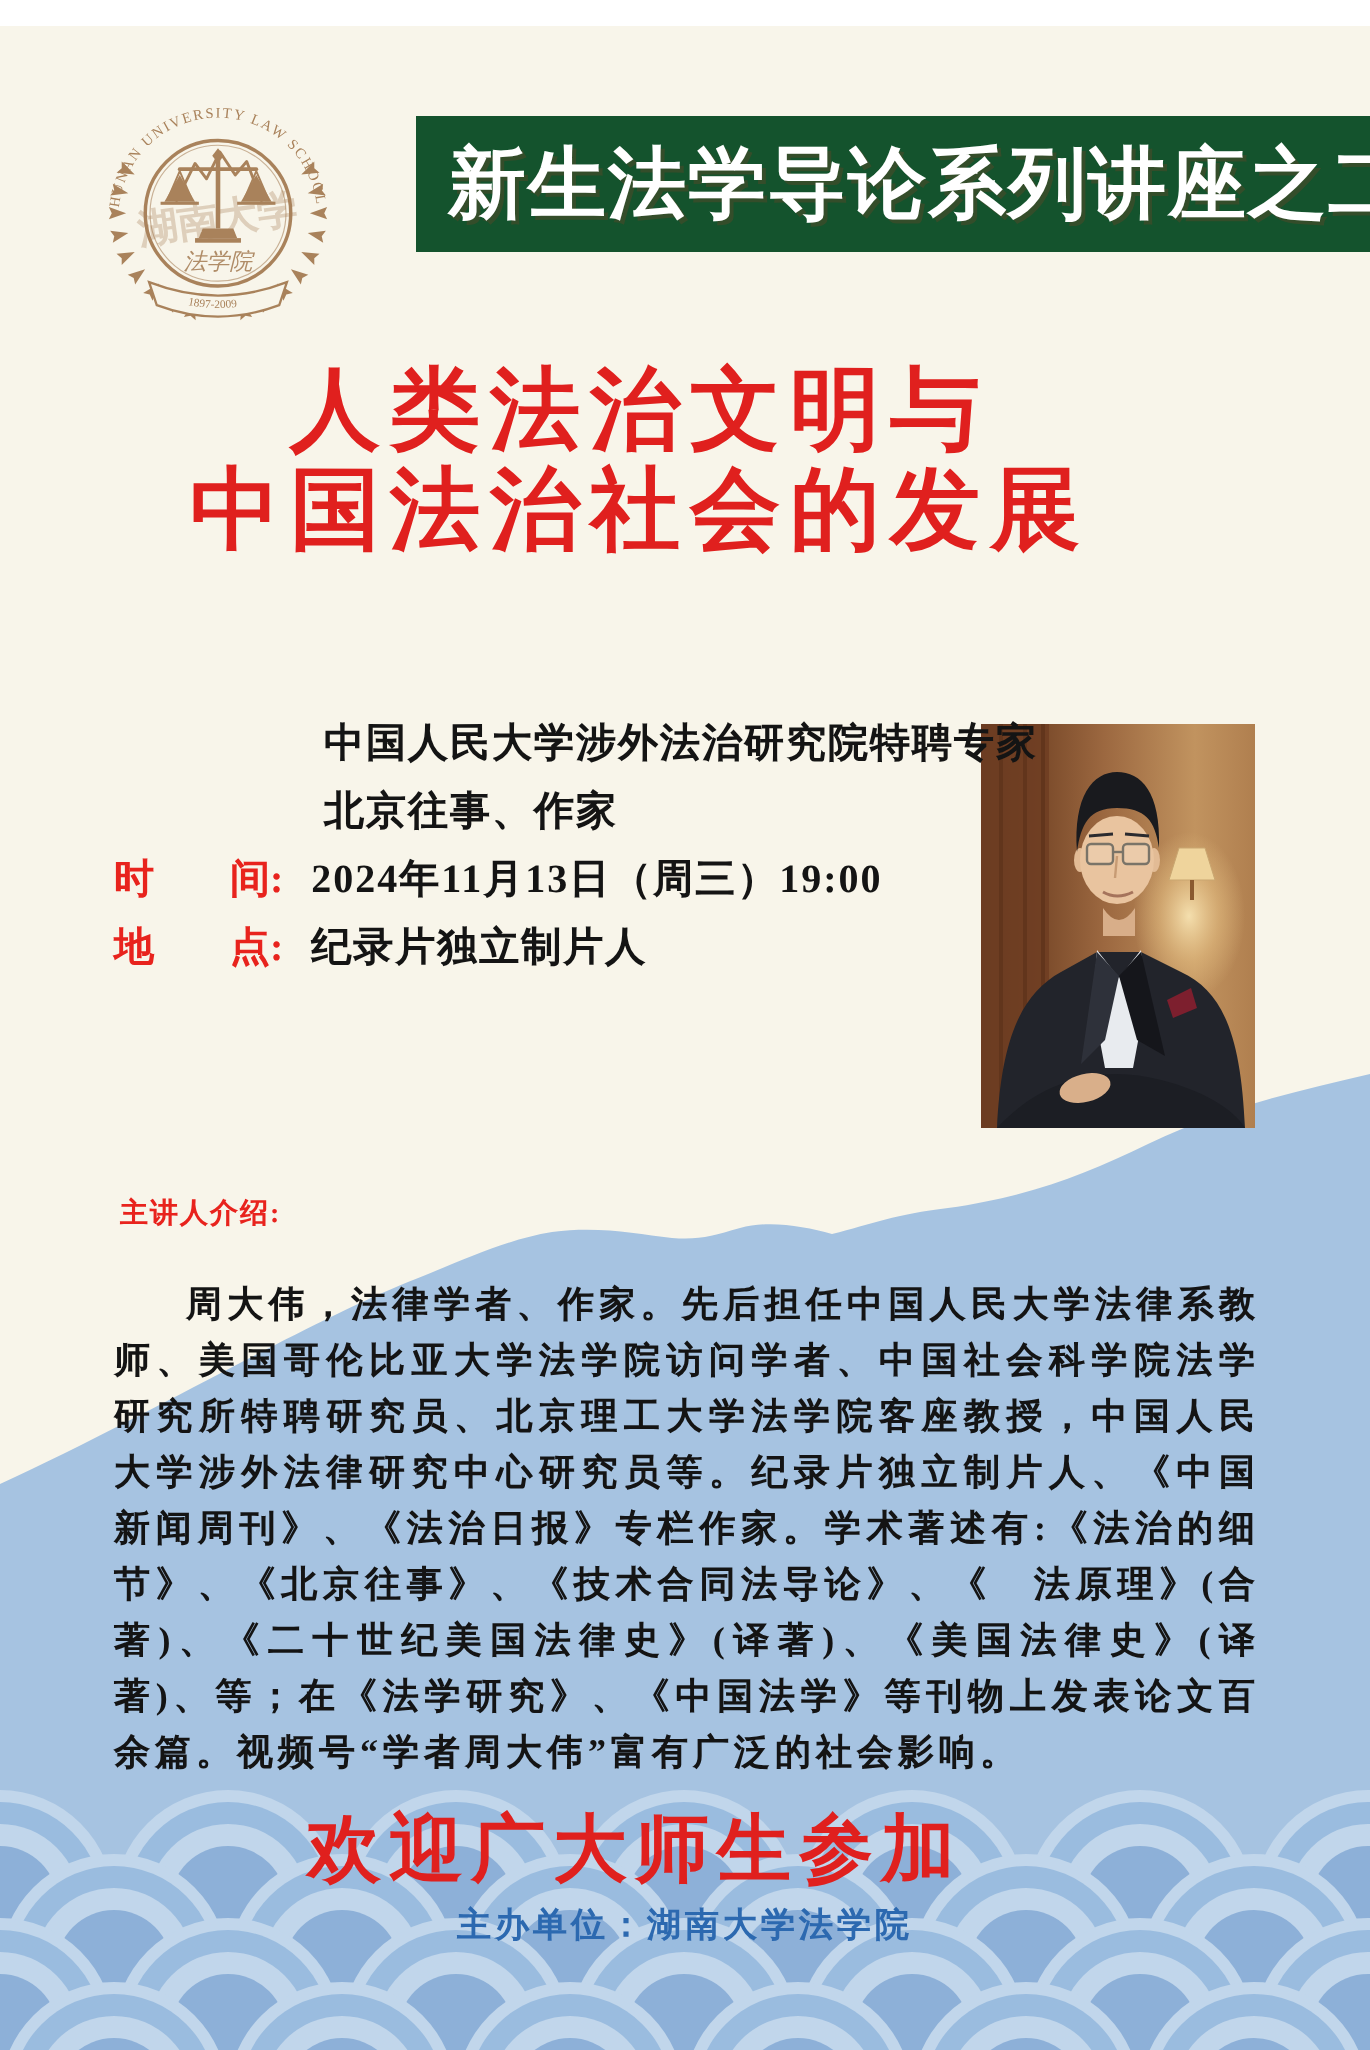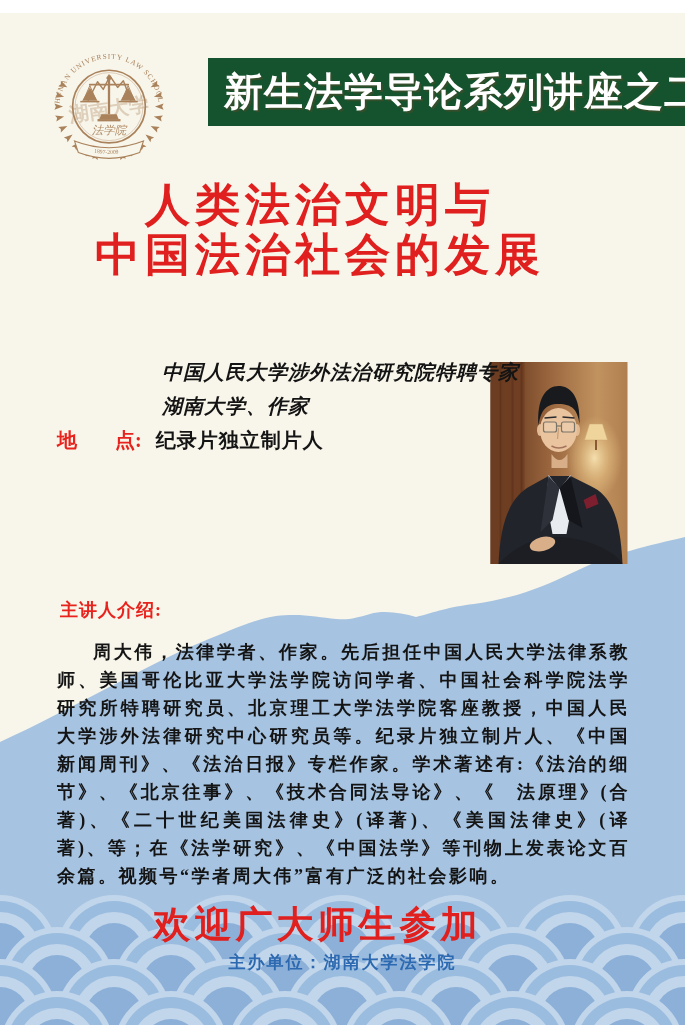--- a/index.html
+++ b/index.html
@@ -16,23 +16,23 @@
           text-shadow:2px 2px 0 rgba(90,70,40,.45);}
   
   .main-title{left:0;top:180px;width:640px;text-align:center;color:#e0201e;font-weight:700;
           font-size:45px;line-height:50px;letter-spacing:5px;z-index:3;}
   
   .details{left:57px;top:355px;width:440px;z-index:3;font-size:20px;font-weight:700;color:#141414;}
   .drow{height:34px;line-height:34px;white-space:nowrap;}
   .dlab{display:inline-block;width:78px;color:#e8231d;text-align:justify;text-align-last:justify;}
   .dcolon{color:#e8231d;margin:0 2px 0 0;}
   .dval{margin-left:12px;letter-spacing:1px;}
-  .cont{padding-left:93px;font-style:italic;}
-  
-  .intro-heading{left:60px;top:598px;color:#e8231d;font-size:18px;font-weight:700;z-index:3;letter-spacing:1px;}
+  .cont{padding-left:93px;}
+  
+  .intro-heading{left:60px;top:598px;color:#e8231d;font-size:14px;font-weight:700;z-index:3;letter-spacing:1px;}
   .intro-para{left:57px;top:638px;width:573px;z-index:3;color:#141414;font-size:18px;font-weight:700;
           line-height:28px;letter-spacing:2.5px;text-align:justify;text-align-last:left;text-indent:2em;}
   
   .photo{left:490px;top:362px;width:138px;height:202px;z-index:2;}
   
   .wave{left:0;top:0;width:685px;height:1025px;z-index:1;}
   
   .logo{left:42px;top:26px;width:134px;height:144px;z-index:3;}
   
   .welcome{left:0;top:900px;width:635px;text-align:center;color:#e0201e;font-size:37px;
@@ -247,21 +247,24 @@
 <div class="abs main-title">
   <div>人类法治文明与</div>
   <div>中国法治社会的发展</div>
 </div>
 
 <div class="abs details">
   <div class="drow cont">
     <span class="dval">中国人民大学涉外法治研究院特聘专家</span>
   </div>
   <div class="drow cont">
-    <span class="dval">湖南大学、作家</span>
+    <span class="dval">北京往事、作家</span>
+  </div>
+  <div class="drow">
+    <span class="dlab">时间</span><span class="dcolon">:</span><span class="dval">2024年11月13日（周三）19:00</span>
   </div>
   <div class="drow">
     <span class="dlab">地点</span><span class="dcolon">:</span><span class="dval">纪录片独立制片人</span>
   </div>
 </div>
 
 <svg class="abs photo" viewBox="0 0 137 202">
   <defs>
     <linearGradient id="pbg" x1="0" y1="0" x2="1" y2="0">
       <stop offset="0" stop-color="#5e3a22"></stop>

